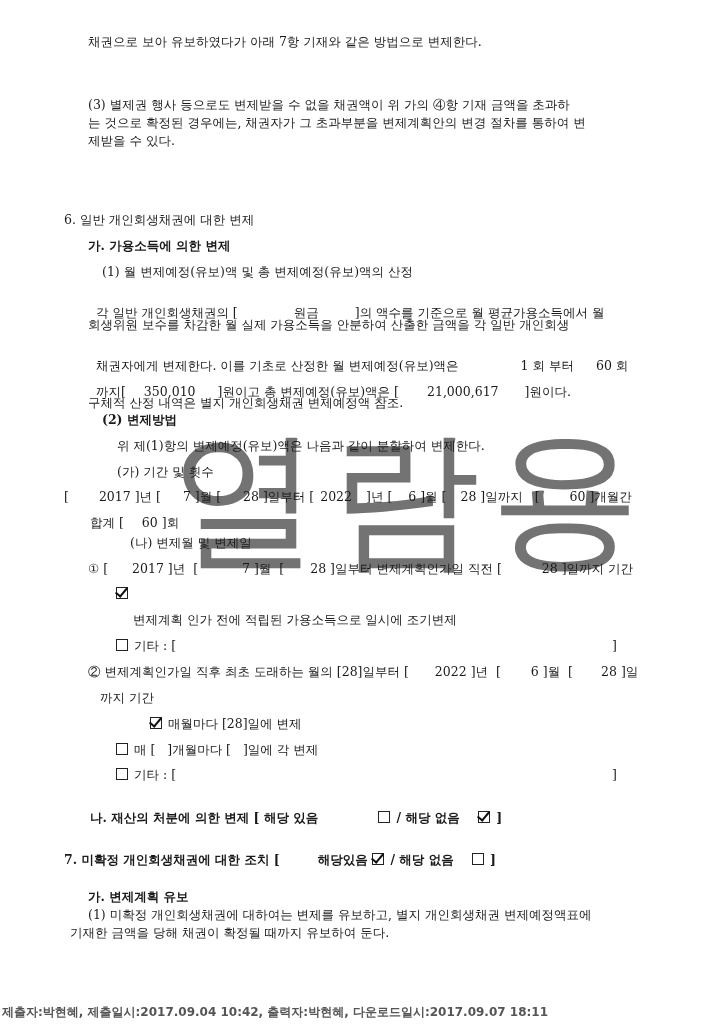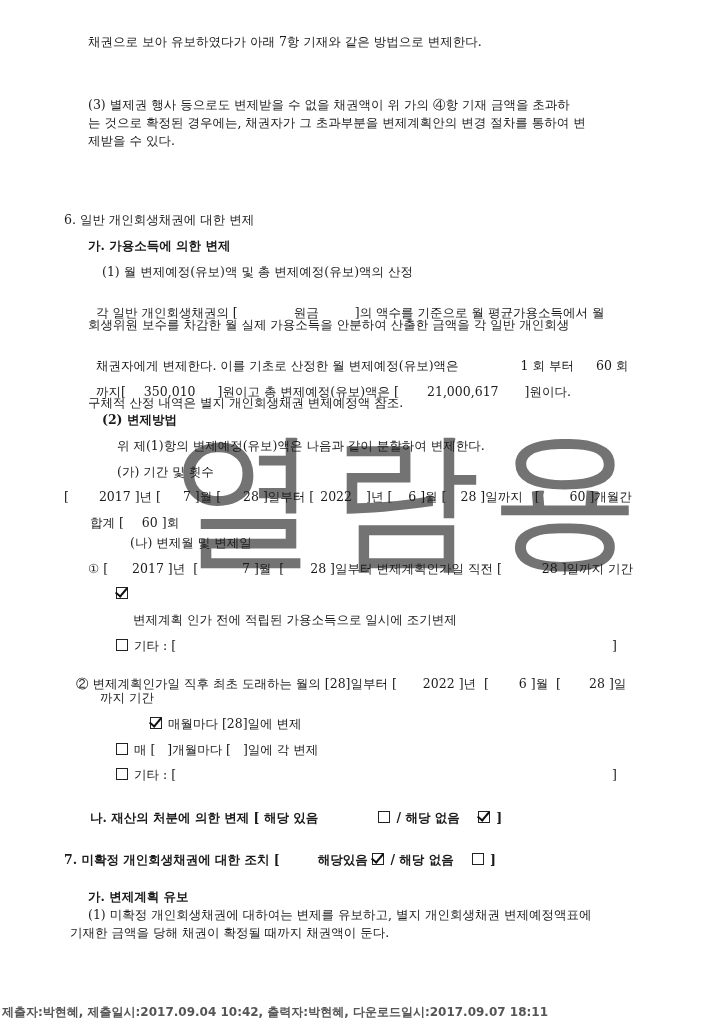--- a/index.html
+++ b/index.html
@@ -62,28 +62,28 @@
 
 <div class="line" style="left:130px;top:535px;">(나) 변제월 및 변제일</div>
 
 <div class="line" style="left:88px;top:561px;"><span>① [</span><span style="display:inline-block;width:24px;"></span><span>2017</span> ]년  [<span style="display:inline-block;width:44px;"></span><span>7</span> ]월  [<span style="display:inline-block;width:26px;"></span><span>28</span> <span>]일부터 변제계획인가일 직전 [</span><span style="display:inline-block;width:40px;"></span><span>28</span> <span>]일까지 기간</span></div>
 
 <div class="line" style="left:116px;top:586px;"><span class="box checked"></span> </div>
 <div class="line" style="left:133px;top:612px;">변제계획 인가 전에 적립된 가용소득으로 일시에 조기변제</div>
 <div class="line" style="left:116px;top:638px;"><span class="box"></span> <span>기타 : [</span></div>
 <div class="line" style="left:612px;top:638px;">]</div>
 
-<div class="line" style="left:76px;top:664px;margin-top:12px;"><span>② 변제계획인가일 직후 최초 도래하는 월의 [28]일부터 [</span><span style="display:inline-block;width:26px;"></span><span>2022</span> ]년  [<span style="display:inline-block;width:30px;"></span><span>6</span> ]월  [<span style="display:inline-block;width:28px;"></span><span>28</span> <span>]일</span></div>
+<div class="line" style="left:88px;top:664px;"><span>② 변제계획인가일 직후 최초 도래하는 월의 [28]일부터 [</span><span style="display:inline-block;width:26px;"></span><span>2022</span> ]년  [<span style="display:inline-block;width:30px;"></span><span>6</span> ]월  [<span style="display:inline-block;width:28px;"></span><span>28</span> <span>]일</span></div>
 <div class="line" style="left:100px;top:690px;">까지 기간</div>
 <div class="line" style="left:133px;top:716px;margin-left:17px;"><span class="box checked"></span> <span>매월마다 [28]일에 변제</span></div>
 <div class="line" style="left:116px;top:742px;"><span class="box"></span> <span>매 [   ]개월마다 [   ]일에 각 변제</span></div>
 <div class="line" style="left:116px;top:767px;"><span class="box"></span> <span>기타 : [</span></div>
 <div class="line" style="left:612px;top:767px;">]</div>
 
 <div class="line b" style="left:90px;top:810px;"><span>나. 재산의 처분에 의한 변제 [ 해당 있음</span><span style="display:inline-block;width:60px;"></span><span class="box"></span> <span>/ 해당 없음</span><span style="display:inline-block;width:18px;"></span><span class="box checked"></span> <span>]</span></div>
 
 <div class="line b" style="left:64px;top:852px;"><span>7. 미확정 개인회생채권에 대한 조치 [</span><span style="display:inline-block;width:38px;"></span><span>해당있음</span> <span class="box checked"></span> <span>/ 해당 없음</span><span style="display:inline-block;width:18px;"></span><span class="box"></span> <span>]</span></div>
 
 <div class="line b" style="left:88px;top:889px;">가. 변제계획 유보</div>
 <div class="line" style="left:88px;top:907px;">(1) 미확정 개인회생채권에 대하여는 변제를 유보하고, 별지 개인회생채권 변제예정액표에</div>
-<div class="line" style="left:70px;top:925px;">기재한 금액을 당해 채권이 확정될 때까지 채권액이 둔다.</div>
+<div class="line" style="left:70px;top:925px;">기재한 금액을 당해 채권이 확정될 때까지 유보하여 둔다.</div>
 
 <div class="footer">제출자:박현혜, 제출일시:2017.09.04 10:42, 출력자:박현혜, 다운로드일시:2017.09.07 18:11</div>
 
 </body></html>

